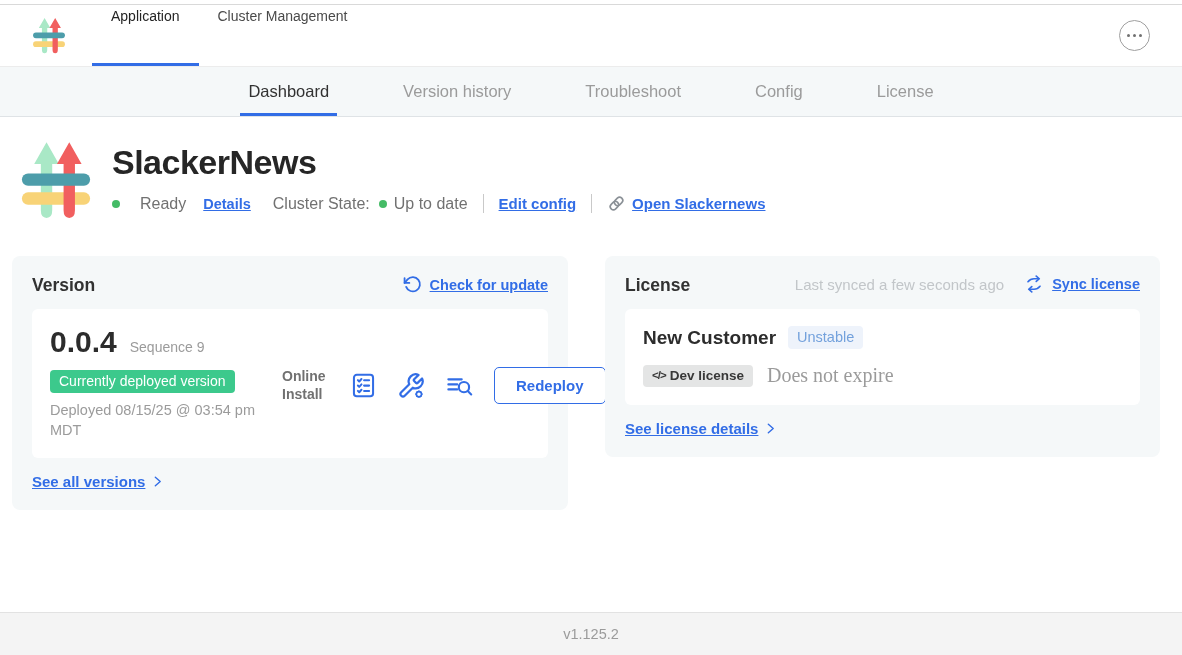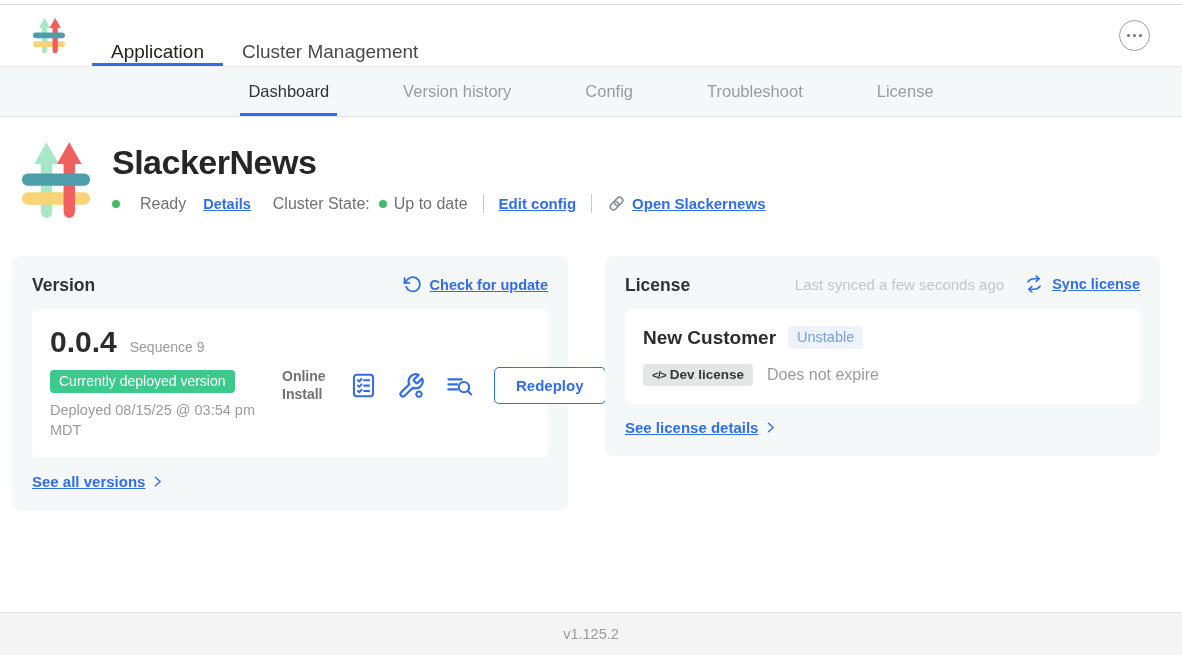--- a/index.html
+++ b/index.html
@@ -12,21 +12,21 @@
   .top-line { height:1px; background:#d9d9d9; }
 
   
   .app-header {
     height:62px; background:#fff; border-bottom:1px solid #ececec;
     display:flex; align-items:stretch; padding:0 32px;
   }
   .logo-wrap { display:flex; align-items:center; margin-right:26px; }
   .primary-nav { display:flex; align-items:stretch; }
   .ptab {
-    display:flex; align-items:flex-end; padding:0 19px; font-size:19px;
+    display:flex; align-items:flex-start; padding:0 19px; font-size:14px;
     color:#4a4a4a; cursor:pointer; border-bottom:3px solid transparent; padding-top:3px;
   }
   .ptab.active { color:#242424; font-weight:400; border-bottom-color:#326de6; }
   .header-spacer { flex:1; }
   .overflow-btn {
     align-self:center; width:31px; height:31px; border-radius:50%;
     border:1px solid #9f9f9f; background:#fff; display:flex; align-items:center;
     justify-content:center; gap:3px; cursor:pointer;
   }
   .overflow-btn i { width:3px; height:3px; border-radius:50%; background:#717171; display:block; }
@@ -100,21 +100,21 @@
   .unstable-badge {
     margin-left:12px; background:#eef3fb; color:#73a1dc; font-size:14.5px;
     padding:3px 9px 4px; border-radius:4px;
   }
   .lic-row2 { display:flex; align-items:center; margin-top:15px; }
   .dev-badge {
     background:#e4e5e5; color:#383838; font-size:13.5px; font-weight:700;
     padding:3px 9px 4px; border-radius:4px; display:flex; align-items:center; gap:4px;
   }
   .dev-badge .code-glyph { font-size:11.5px; font-weight:700; letter-spacing:-1px; }
-  .expiry { margin-left:14px; color:#9b9b9b; font-size:16px; }
+  .expiry { margin-left:14px; color:#9b9b9b; font-size:20px;font-family:Liberation Serif, serif; }
 
   
   footer {
     position:absolute; bottom:0; left:0; right:0; height:43px;
     background:#f4f4f4; border-top:1px solid #e2e2e2;
     display:flex; align-items:center; justify-content:center;
   }
   .console-version { color:#9b9b9b; font-size:14.5px; }
 
   svg { display:block; }
@@ -151,24 +151,24 @@
 </header>
 
 <nav class="sub-nav">
   <div class="stab active">
     <span>Dashboard</span>
   </div>
   <div class="stab">
     <span>Version history</span>
   </div>
   <div class="stab">
+    <span>Troubleshoot</span>
+  </div>
+  <div class="stab">
     <span>Config</span>
-  </div>
-  <div class="stab">
-    <span>Troubleshoot</span>
   </div>
   <div class="stab">
     <span>License</span>
   </div>
 </nav>
 
 <main>
 
   <section class="app-block">
     <div class="app-icon">

